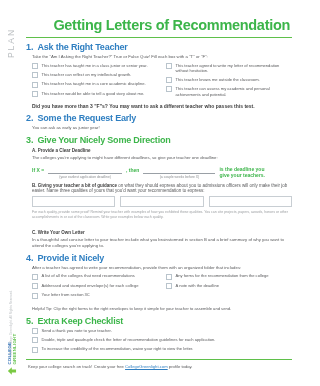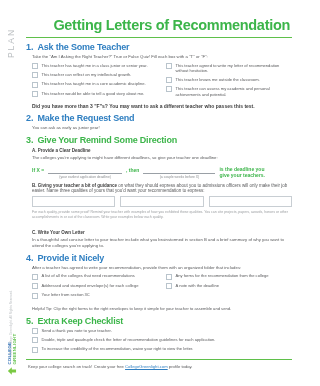--- a/index.html
+++ b/index.html
@@ -125,21 +125,21 @@
   </div>
 
   <div class="content">
 
     <div class="title">Getting Letters of Recommendation</div>
     <div class="title-rule"></div>
 
     <div class="sec">
       <div class="sec-head">
         <span class="sec-num c-blue">1.</span>
-        <span class="sec-title c-blue">Ask the Some Teacher</span>
+        <span class="sec-title c-blue">Ask the Right Teacher</span>
       </div>
       <div class="sub">Take the "Am I Asking the Right Teacher?" True or False Quiz! Fill each box with a "T" or "F":</div>
       <div class="cb-cols">
         <div class="cb-col">
           <div class="cb-row">
             <span class="cb"></span>
             <span class="cb-txt">This teacher has taught me in a class junior or senior year.</span>
           </div>
           <div class="cb-row">
             <span class="cb"></span>
@@ -168,29 +168,29 @@
             <span class="cb-txt">This teacher can assess my academic and personal achievements and potential.</span>
           </div>
         </div>
       </div>
       <div class="bold-note">Did you have more than 3 "F"s? You may want to ask a different teacher who passes this test.</div>
     </div>
 
     <div class="sec">
       <div class="sec-head">
         <span class="sec-num c-blue">2.</span>
-        <span class="sec-title c-blue">Make the Request Send</span>
+        <span class="sec-title c-blue">Some the Request Early</span>
       </div>
       <div class="sub">You can ask as early as junior year!</div>
     </div>
 
     <div class="sec">
       <div class="sec-head">
         <span class="sec-num c-green">3.</span>
-        <span class="sec-title c-green">Give Your Remind Some Direction</span>
+        <span class="sec-title c-green">Give Your Nicely Some Direction</span>
       </div>
 
       <div class="sub-b">A. Provide a Clear Deadline</div>
       <div class="sub">The colleges you're applying to might have different deadlines, so give your teacher one deadline:</div>
 
       <div class="formula">
         <span class="f-ifx">If X =</span>
         <span class="f-blank">
           <span class="f-line w1"></span>
           <span class="f-cap">(your earliest application deadline)</span>

